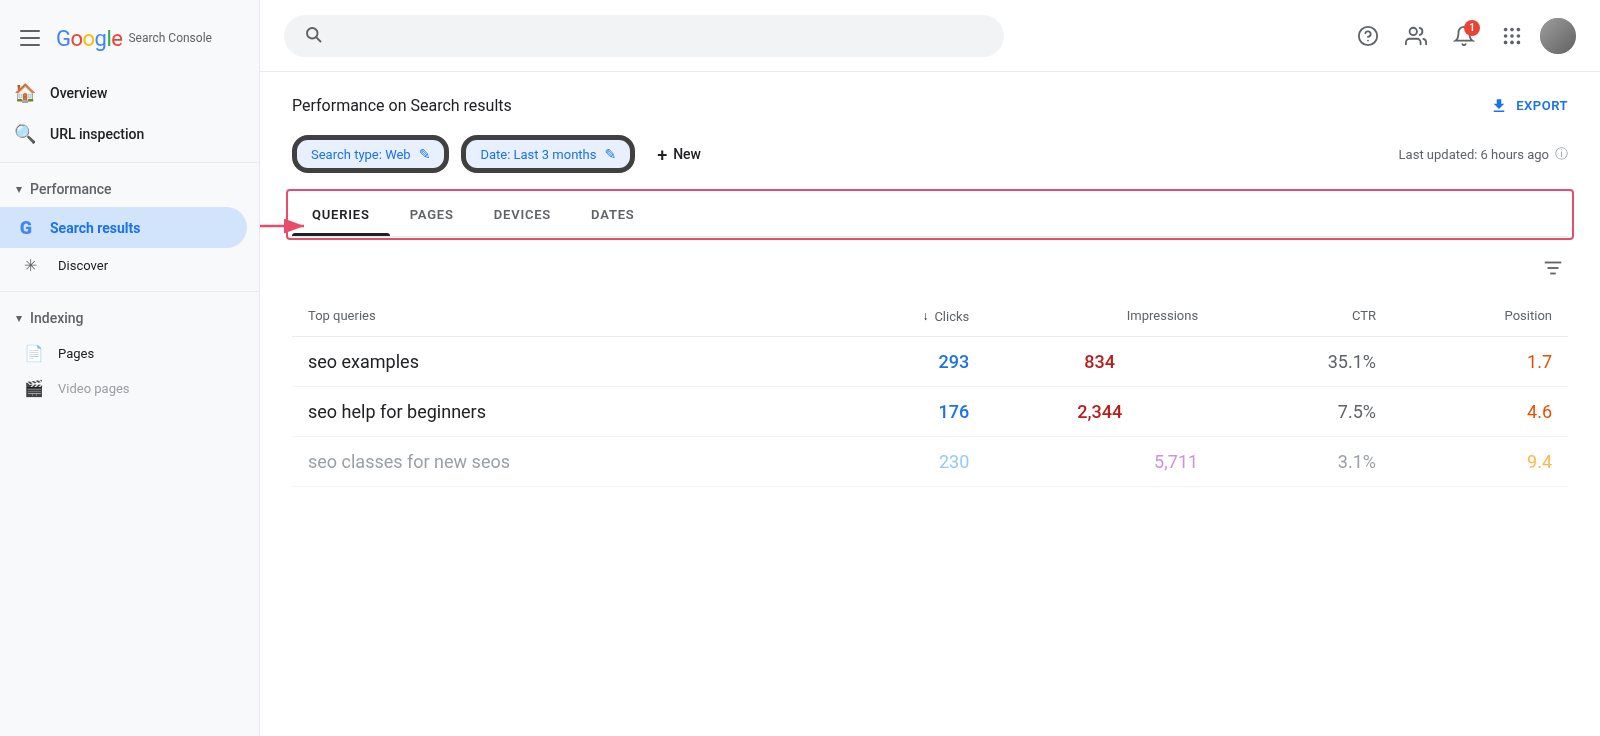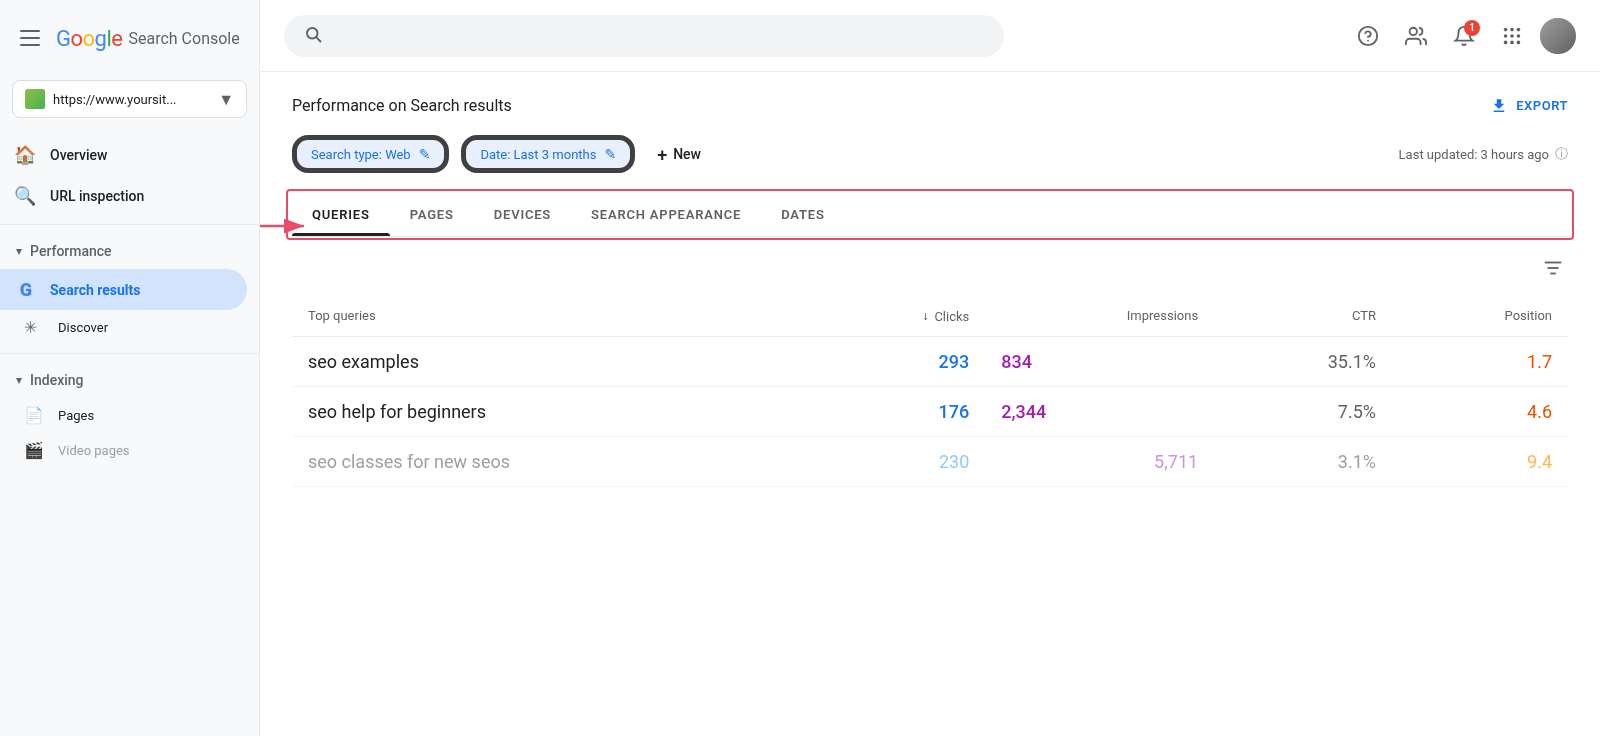--- a/index.html
+++ b/index.html
@@ -58,21 +58,21 @@
       font-size: 22px;
       font-weight: 400;
       letter-spacing: -0.5px;
     }
     .g-blue { color: #4285f4; }
     .g-red { color: #ea4335; }
     .g-yellow { color: #fbbc05; }
     .g-green { color: #34a853; }
 
     .console-text {
-      font-size: 16px;
+      font-size: 12px;
       color: #5f6368;
       font-weight: 400;
       margin-left: 2px;
     }
 
     .site-selector {
       margin: 8px 12px 16px 12px;
       background: #fff;
       border: 1px solid #dadce0;
       border-radius: 8px;
@@ -444,22 +444,22 @@
       font-size: 18px;
       color: #202124;
       border-bottom: 1px solid #f1f3f4;
     }
     .data-table td.num-clicks {
       color: #1a73e8;
       text-align: right;
       font-weight: 500;
     }
     .data-table td.num-impressions {
-      color: #a21caf;
-      text-align: left;
+      color: #b91c1c;
+      text-align: center;
       font-weight: 500;
     }
     .data-table td.num-ctr {
       color: #5f6368;
       text-align: right;
     }
     .data-table td.num-position {
       color: #e65100;
       text-align: right;
       margin-top: 28px;
@@ -502,27 +502,20 @@
         <span></span>
     </div>
     <div class="logo-area">
       <span class="google-logo">
         <span class="g-blue">G</span><span class="g-red">o</span><span class="g-yellow">o</span><span class="g-blue">g</span><span class="g-green">l</span><span class="g-red">e</span>
       </span>
       <span class="console-text">Search Console</span>
     </div>
   </div>
 
-  <div class="site-selector">
-    <div class="site-favicon">
-      <div class="site-favicon-img"></div>
-    </div>
-    <span class="site-url">https://www.yoursit...</span>
-    <span class="site-dropdown-icon">▼</span>
-  </div>
 
   <div class="nav-item">
     <span class="nav-icon">🏠</span>
     <span class="nav-label">Overview</span>
   </div>
 
   <div class="nav-item">
     <span class="nav-icon">🔍</span>
     <span class="nav-label">URL inspection</span>
   </div>
@@ -637,21 +630,21 @@
       </div>
       <div class="filter-chip">
         <span>Date: Last 3 months</span>
         <span class="chip-edit">✎</span>
       </div>
       <div class="new-filter-btn">
         <span style="font-size:18px;">+</span>
         <span>New</span>
       </div>
       <div class="last-updated">
-        <span>Last updated: 3 hours ago</span>
+        <span>Last updated: 6 hours ago</span>
         <span style="color:#9aa0a6;">ⓘ</span>
       </div>
     </div>
 
     <div class="tabs-container" style="position:relative;">
 
       <div style="position:absolute; left:-40px; top:18px; z-index:10; pointer-events:none;">
         <svg width="60" height="30" viewBox="0 0 60 30">
           <defs>
             <marker id="arrowhead" markerWidth="8" markerHeight="6" refX="8" refY="3" orient="auto">
@@ -667,23 +660,20 @@
         <div style="position:absolute; top:-4px; left:-6px; right:-6px; bottom:-4px; border: 2.5px solid #e74c6a; border-radius:4px; pointer-events:none; z-index:3;"></div>
 
         <div class="tab-item active">
           <span>QUERIES</span>
         </div>
         <div class="tab-item">
           <span>PAGES</span>
         </div>
         <div class="tab-item">
           <span>DEVICES</span>
-        </div>
-        <div class="tab-item">
-          <span>SEARCH APPEARANCE</span>
         </div>
         <div class="tab-item">
           <span>DATES</span>
         </div>
       </div>
     </div>
 
     <div class="table-toolbar">
       <div class="filter-icon-btn">
         <svg width="22" height="22" viewBox="0 0 24 24" fill="none" stroke="#5f6368" stroke-width="2">

